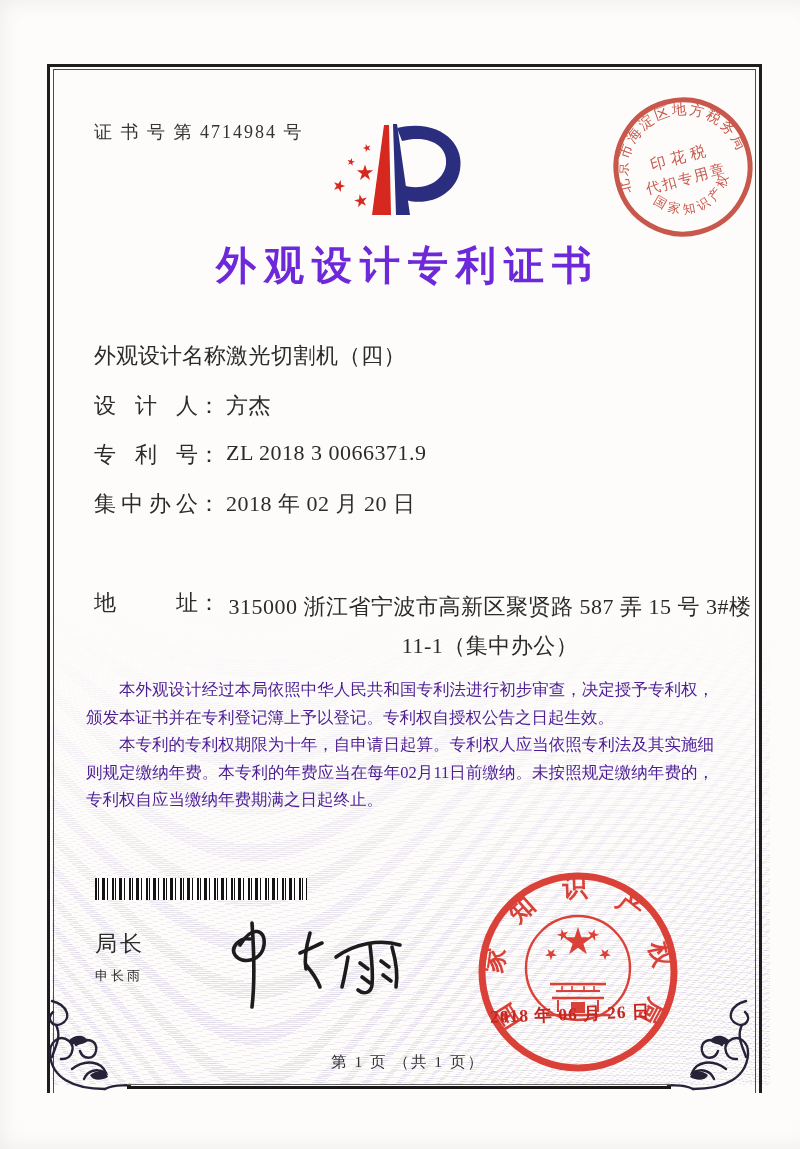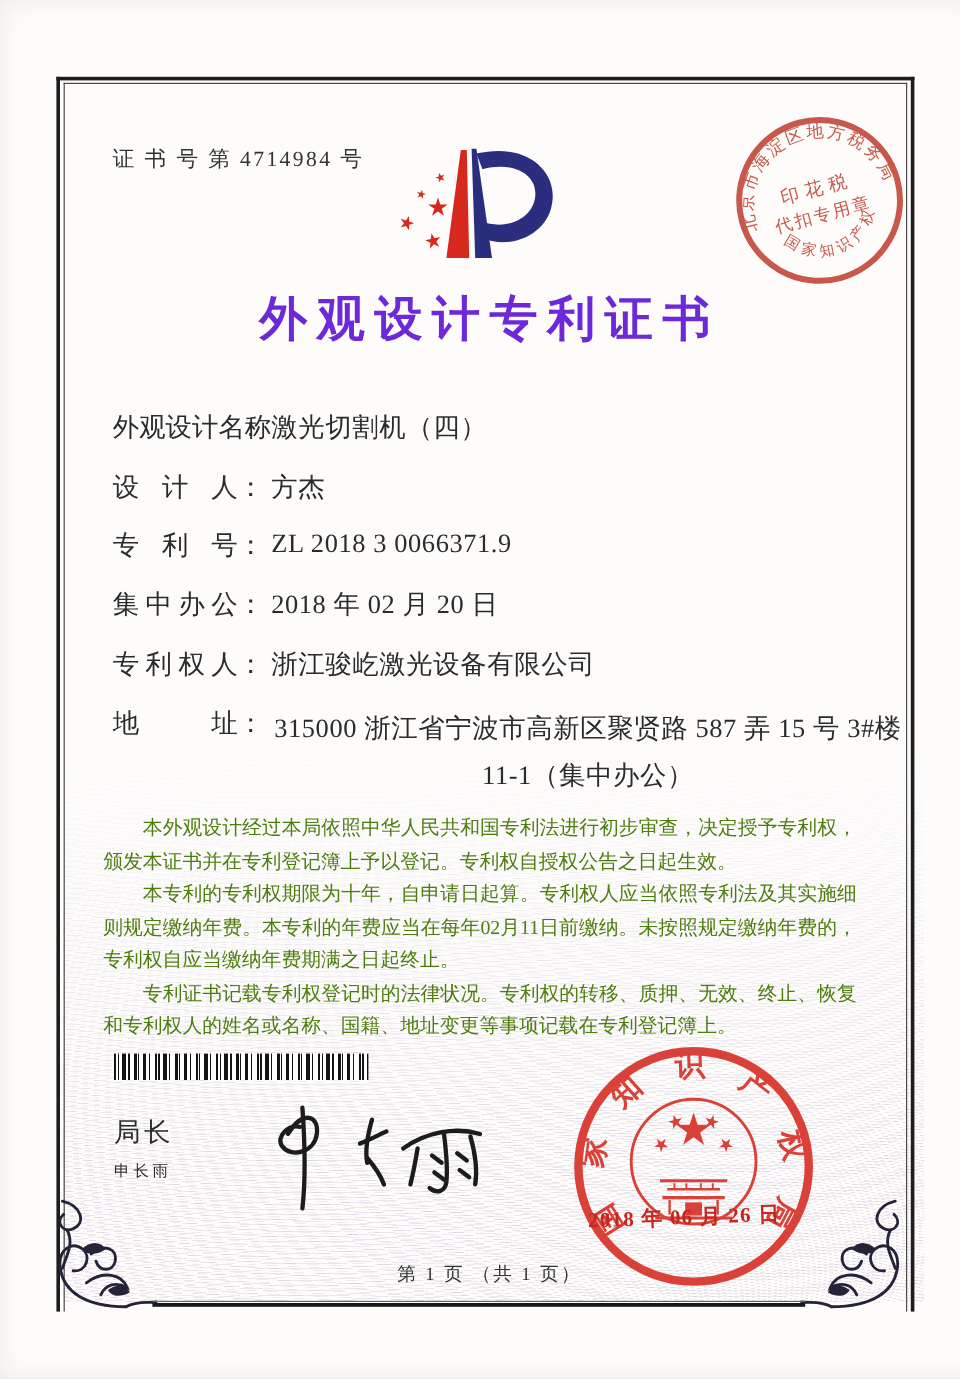--- a/index.html
+++ b/index.html
@@ -40,21 +40,21 @@
     position:absolute;left:0;right:0;top:238px;z-index:3;text-align:center;
     font-size:40px;font-weight:700;letter-spacing:8px;color:#6d28d9;
   }
   .field{position:absolute;left:94px;z-index:3;font-size:22px;white-space:nowrap;}
   .flabel{display:inline-block;width:104px;text-align:justify;text-align-last:justify;vertical-align:top;}
   .colon{display:inline-block;margin:0 6px 0 0;vertical-align:top;}
   .fvalue{display:inline-block;vertical-align:top;letter-spacing:.5px;}
   .fvalue.wrap{white-space:normal;width:528px;line-height:1.75;text-align:center;}
   .field2{position:absolute;left:452px;top:0;}
   .paras{position:absolute;left:86px;width:628px;top:676px;z-index:3;
-    font-size:16.5px;line-height:27.5px;text-align:justify;color:#4d7c0f;}
+    font-size:16.5px;line-height:27.5px;text-align:justify;color:#4c1d95;}
   .paras p{margin:0;text-indent:2em;}
   .barcode{
     position:absolute;left:95px;top:878px;width:212px;height:22px;z-index:3;
     background:repeating-linear-gradient(90deg,#141414 0 2px,#fff 2px 3px,#141414 3px 4px,#fff 4px 7px,#141414 7px 10px,#fff 10px 12px,#141414 12px 13px,#fff 13px 17px);
   }
   .officer-title{position:absolute;left:95px;top:929px;z-index:3;font-size:22px;letter-spacing:3px;}
   .officer-name{position:absolute;left:95px;top:967px;z-index:3;font-size:13px;letter-spacing:3px;}
   .signature{position:absolute;left:218px;top:903px;z-index:3;}
   .seal{position:absolute;left:472px;top:866px;z-index:3;opacity:.93;}
   .seal-date{
@@ -127,31 +127,27 @@
   </div>
   <div class="field" style="top:391px">
     <span class="flabel">设计人</span><span class="colon">：</span><span class="fvalue">方杰</span>
   </div>
   <div class="field" style="top:440px">
     <span class="flabel">专利号</span><span class="colon">：</span><span class="fvalue">ZL 2018 3 0066371.9</span>
   </div>
   <div class="field" style="top:489px">
     <span class="flabel">集中办公</span><span class="colon">：</span><span class="fvalue">2018 年 02 月 20 日</span>
   </div>
-  <div class="field" style="top:539px">
-    <span class="flabel">专利权人</span><span class="colon">：</span><span class="fvalue">浙江骏屹激光设备有限公司</span>
-  </div>
   <div class="field" style="top:588px">
     <span class="flabel">地址</span><span class="colon">：</span><span class="fvalue wrap">315000 浙江省宁波市高新区聚贤路 587 弄 15 号 3#楼 11-1（集中办公）</span>
   </div>
 
   <div class="paras">
     <p>本外观设计经过本局依照中华人民共和国专利法进行初步审查，决定授予专利权，颁发本证书并在专利登记簿上予以登记。专利权自授权公告之日起生效。</p>
     <p>本专利的专利权期限为十年，自申请日起算。专利权人应当依照专利法及其实施细则规定缴纳年费。本专利的年费应当在每年02月11日前缴纳。未按照规定缴纳年费的，专利权自应当缴纳年费期满之日起终止。</p>
-    <p>专利证书记载专利权登记时的法律状况。专利权的转移、质押、无效、终止、恢复和专利权人的姓名或名称、国籍、地址变更等事项记载在专利登记簿上。</p>
   </div>
 
   <div class="barcode"></div>
 
   <div class="officer-title">局长</div>
   <div class="officer-name">申长雨</div>
 
   <svg class="signature" width="200" height="112" viewBox="0 0 200 112">
     <g fill="none" stroke="#1c1c1c" stroke-width="3.6" stroke-linecap="round">
       <path d="M22,42 C34,22 48,26 46,42 C44,58 24,62 17,52 C12,44 22,34 32,36"></path>

